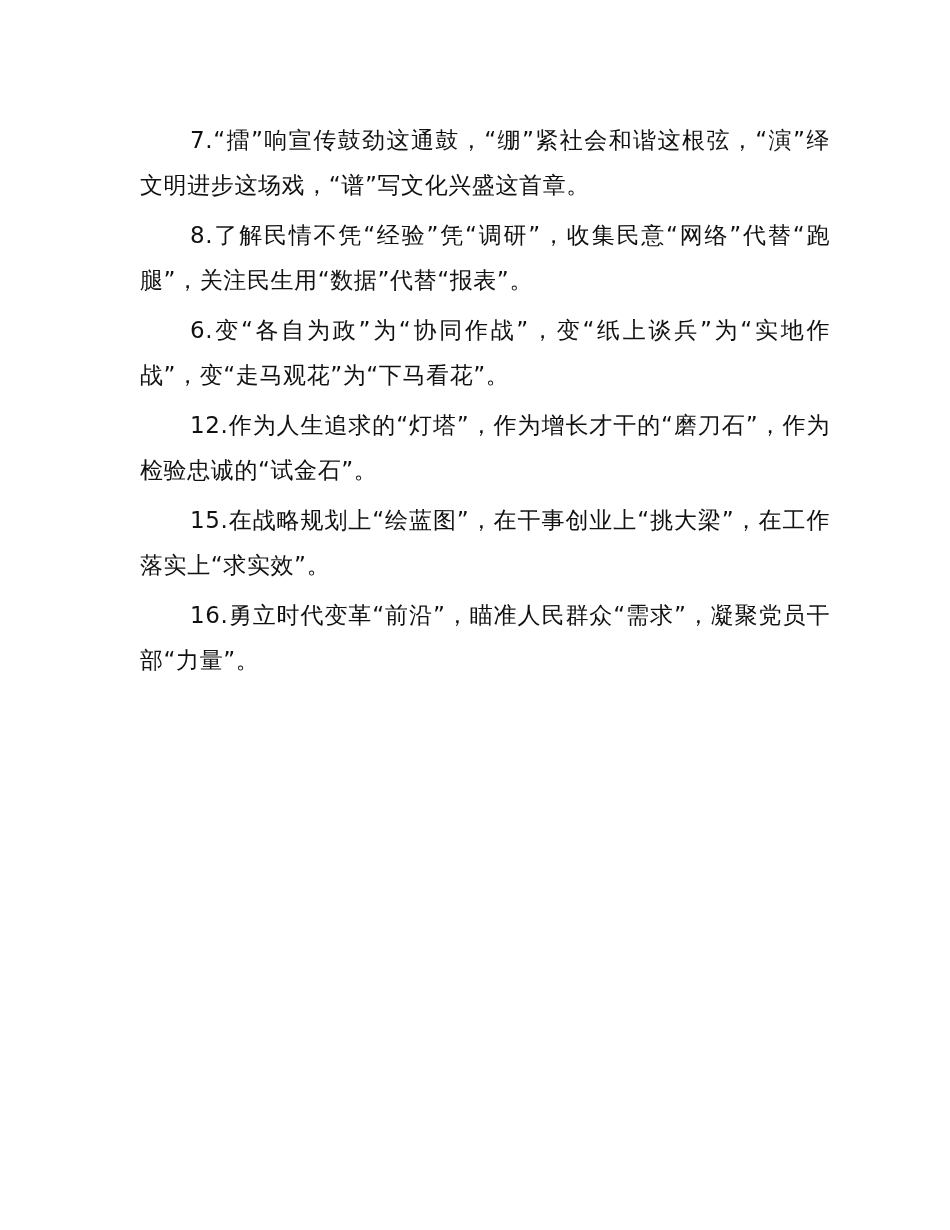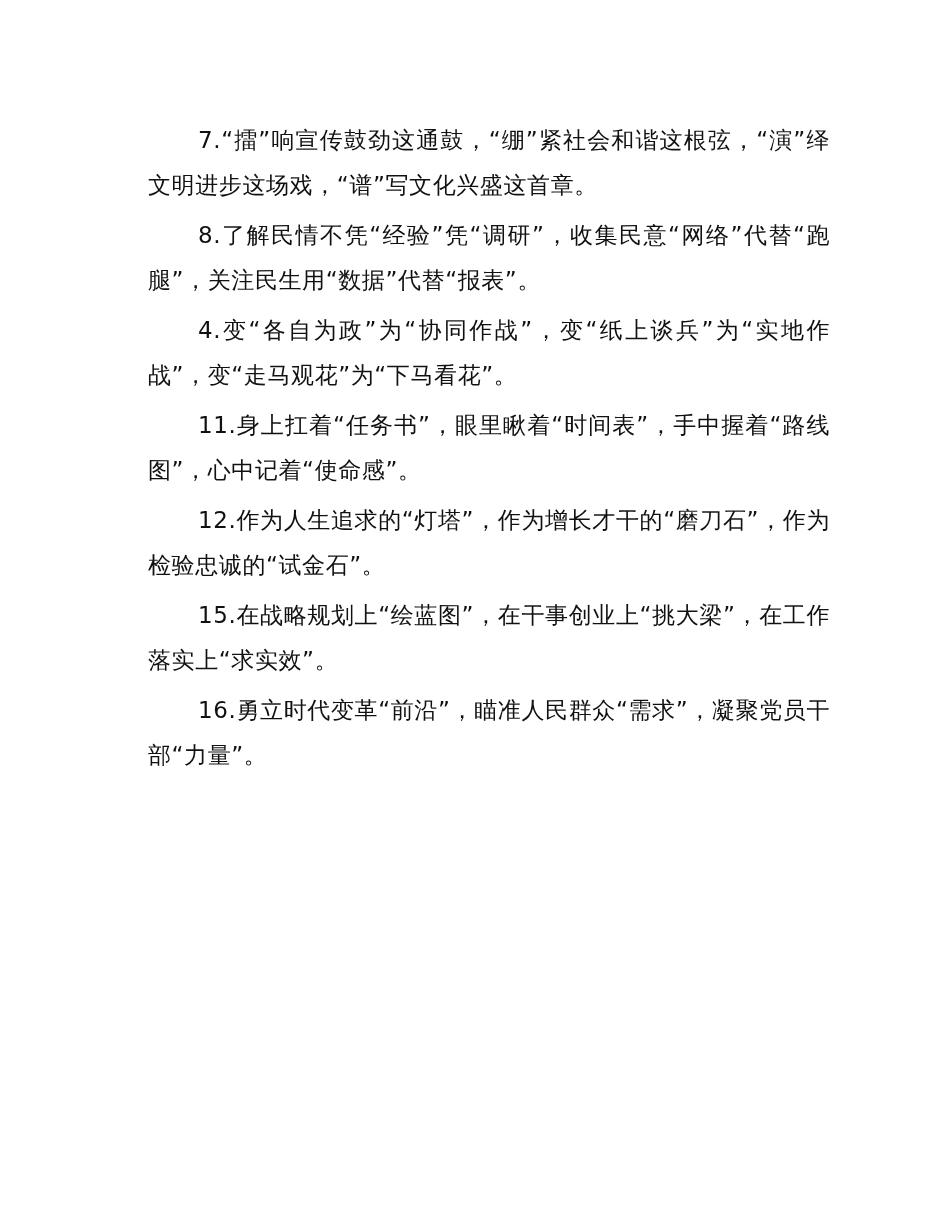--- a/index.html
+++ b/index.html
@@ -18,30 +18,29 @@
     .page {
       position: absolute;
       left: 140px;
       top: 118px;
       width: 690px;
     }
     .para {
       font-size: 23px;
       line-height: 45px;
       text-indent: 50px;
-      margin: 0 0 5px 8px;
+      margin: 0 0 5px 0;
       letter-spacing: 0.6px;
       text-align: justify;
       word-break: break-all;
     }
   </style>
 </head>
 <body>
 
 <div class="page">
   <p class="para">7.“擂”响宣传鼓劲这通鼓，“绷”紧社会和谐这根弦，“演”绎文明进步这场戏，“谱”写文化兴盛这首章。</p>
   <p class="para">8.了解民情不凭“经验”凭“调研”，收集民意“网络”代替“跑腿”，关注民生用“数据”代替“报表”。</p>
-  <p class="para">4.变“各自为政”为“协同作战”，变“纸上谈兵”为“实地作战”，变“走马观花”为“下马看花”。</p>
-  <p class="para">11.身上扛着“任务书”，眼里瞅着“时间表”，手中握着“路线图”，心中记着“使命感”。</p>
+  <p class="para">6.变“各自为政”为“协同作战”，变“纸上谈兵”为“实地作战”，变“走马观花”为“下马看花”。</p>
   <p class="para">12.作为人生追求的“灯塔”，作为增长才干的“磨刀石”，作为检验忠诚的“试金石”。</p>
   <p class="para">15.在战略规划上“绘蓝图”，在干事创业上“挑大梁”，在工作落实上“求实效”。</p>
   <p class="para">16.勇立时代变革“前沿”，瞄准人民群众“需求”，凝聚党员干部“力量”。</p>
 </div>
 
 </body></html>

